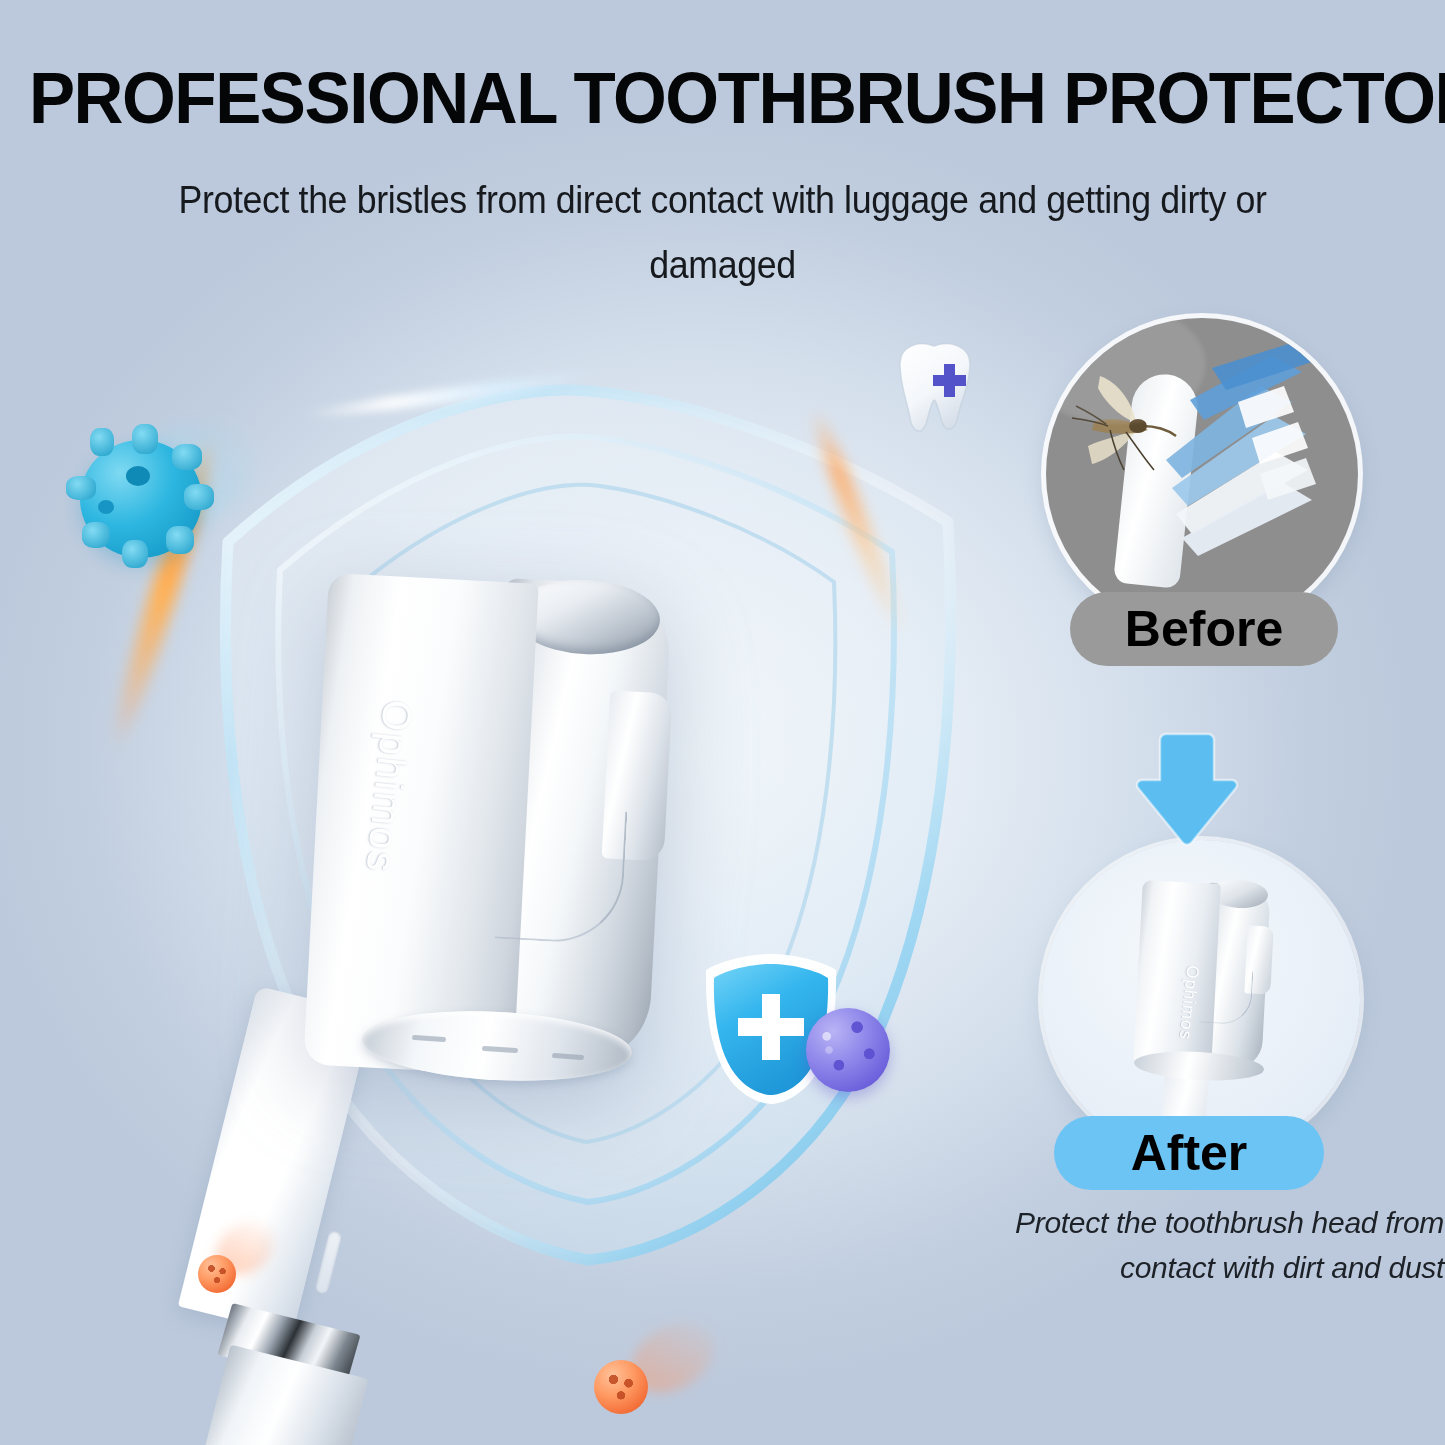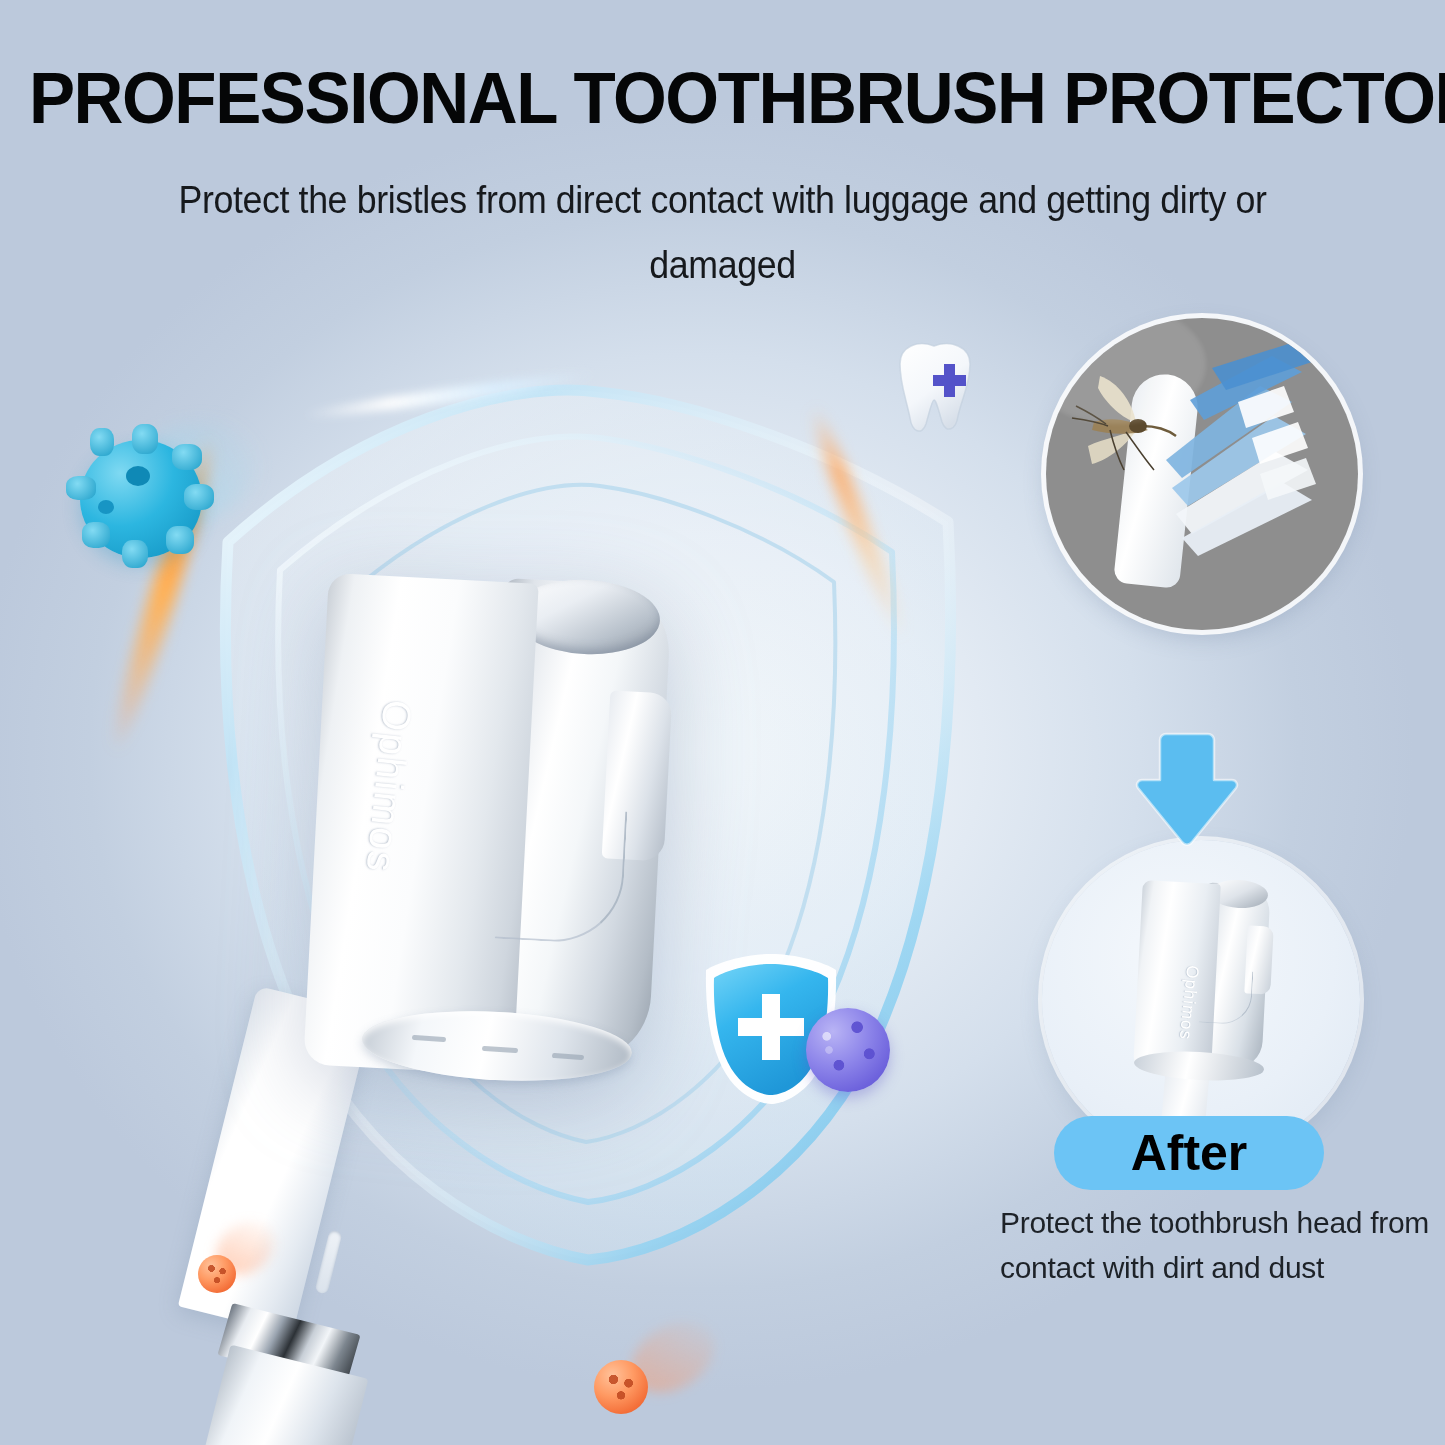--- a/index.html
+++ b/index.html
@@ -408,25 +408,26 @@
     left: 48px; top: 806px;
     width: 270px; height: 74px;
     background: #6cc4f5;
     font-size: 50px;
     z-index: 3;
   }
   #after-caption {
     position: absolute;
     left: -6px; top: 890px;
     width: 444px;
-    text-align: left;
+    text-align: right;
     font-size: 30px;
     line-height: 1.5;
     color: #1d2228;
     letter-spacing: -0.3px;
+    font-style: italic;
   }
 
   .hl { position:absolute; background: rgba(255,255,255,0.85); filter: blur(2px); border-radius: 50%; }
 </style>
 </head>
 <body>
 
 <div id="stage">
 
   <div id="headline">PROFESSIONAL TOOTHBRUSH PROTECTOR</div>
@@ -570,20 +571,21 @@
           <path d="M76 66 C90 66 102 70 110 76" stroke="#6e5c3c" stroke-width="2.4" fill="none"></path>
           <path d="M10 46 C22 52 32 58 40 64" stroke="#4a4030" stroke-width="1.5" fill="none"></path>
           <path d="M6 58 C20 60 32 62 42 66" stroke="#4a4030" stroke-width="1.5" fill="none"></path>
           <path d="M44 70 C48 86 52 98 58 110" stroke="#4a4030" stroke-width="1.5" fill="none"></path>
           <path d="M60 72 C70 86 78 98 88 110" stroke="#4a4030" stroke-width="1.5" fill="none"></path>
           <ellipse cx="72" cy="66" rx="9" ry="7" fill="#5c4a2e"></ellipse>
         </svg>
       </div>
       <div class="hl" style="left:-20px;top:-14px;width:180px;height:120px;opacity:.12;"></div>
     </div>
+    <div class="pill" id="before-pill">Before</div>
 
     <div id="arrow-down">
       <svg viewBox="0 0 110 120" style="width:100%;height:100%;overflow:visible;">
         <path d="M34 6 h42 a6 6 0 0 1 6 6 v40 h18 a5 5 0 0 1 4 8 L60 114 a6 6 0 0 1 -10 0 L6 60 a5 5 0 0 1 4 -8 h18 V12 a6 6 0 0 1 6 -6 Z" fill="#5bbdf0" stroke="rgba(255,255,255,0.55)" stroke-width="2.5" stroke-linejoin="round"></path>
       </svg>
     </div>
 
     <div id="after-circle">
       <div id="ac-brush"></div>
       <div id="ac-cyl"></div>

